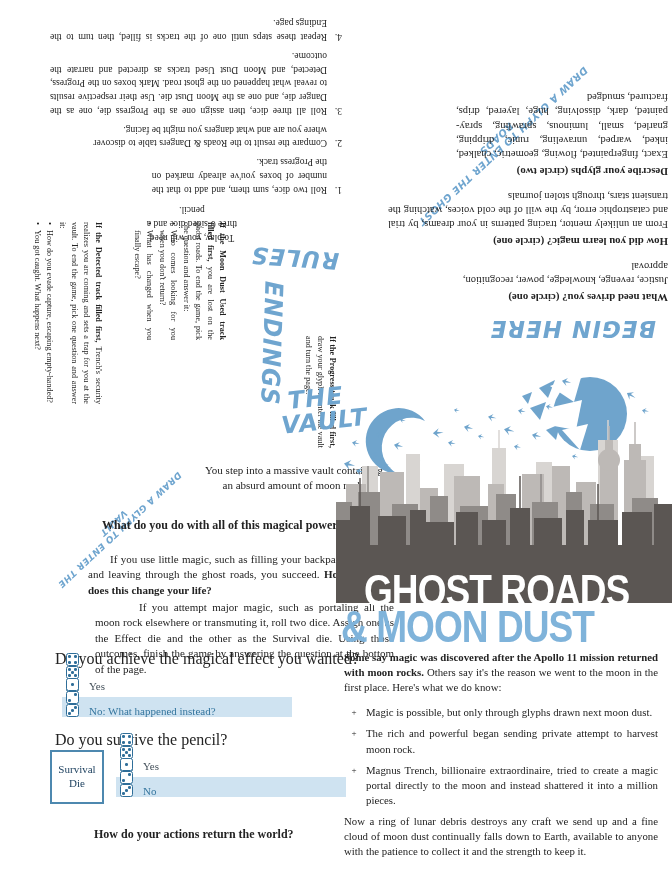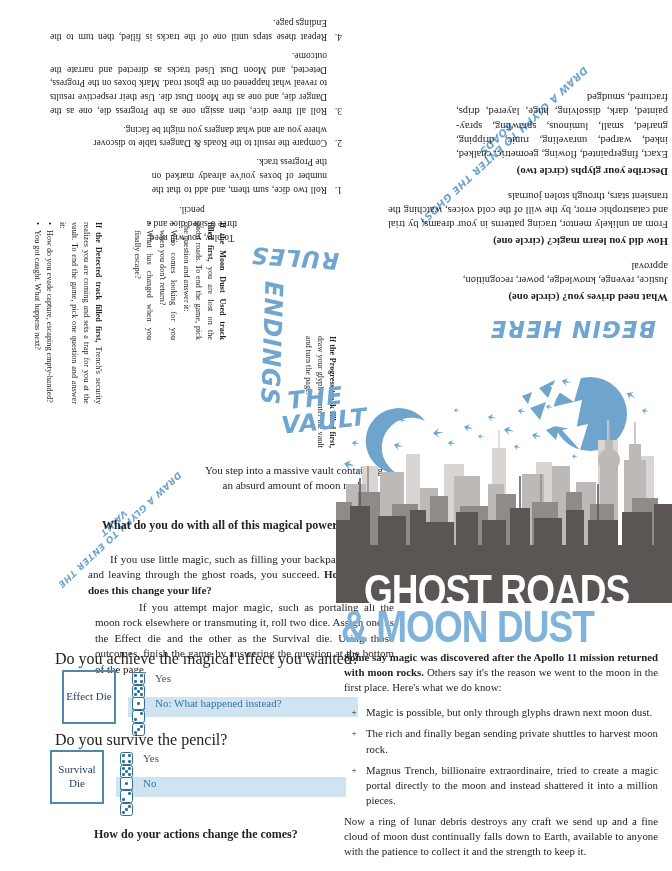--- a/index.html
+++ b/index.html
@@ -43,21 +43,21 @@
   #banner-ghost{left:368px;top:134px;width:264px;height:18px;transform:rotate(137deg);font-size:10px;}
   #banner-vault{left:27px;top:519px;width:180px;height:16px;transform:rotate(137deg);font-size:9px;}
   
   .diceq{font-weight:normal;font-size:16px;}
   #effect-q{left:55px;top:650px;} #survival-q{left:55px;top:731px;}
   .dtable{display:flex;gap:12px;align-items:flex-start;}
   #effect-table{left:62px;top:670px;} #survival-table{left:50px;top:750px;}
   .die-box{width:50px;height:50px;border:2px solid var(--dice-border,#4d88af);display:flex;align-items:center;
            justify-content:center;text-align:center;color:var(--die-label,#1f4260);font-size:11px;line-height:1.25;}
   .rows{padding-top:2px;}
-  .dice-row{display:flex;align-items:flex-start;height:20px;margin-bottom:5px;width:230px;padding:0 4px;box-sizing:border-box;}
+  .dice-row{display:flex;align-items:flex-end;height:20px;margin-bottom:5px;width:230px;padding:0 4px;box-sizing:border-box;}
   .dice-row.hl{background:var(--row-highlight,#cfe3f1);}
   .die{width:13px;height:13px;border:1px solid var(--dice-blue,#2f6e99);border-radius:2.5px;background:#fff;
        display:grid;grid-template-columns:repeat(3,1fr);grid-template-rows:repeat(3,1fr);box-sizing:border-box;
        margin-right:3px;padding:1px;}
   .die i{display:block;}
   .die i.p{background:var(--dice-blue,#2f6e99);border-radius:50%;width:2.6px;height:2.6px;place-self:center;}
   .rlabel{margin-left:7px;font-size:11px;color:#44505a;}
   .rlabel.no{color:var(--no-blue,#34759e);}
   #closing-q{left:94px;top:827px;font-weight:bold;font-size:12px;}
   
@@ -163,21 +163,20 @@
   <p class="abs" id="vault-p1">You step into a massive vault containing an absurd amount of moon rock.</p>
   <p class="abs just" id="vault-q">What do you do with all of this magical power?</p>
   <p class="abs just" id="vault-little">
     <span>If you use little magic, such as filling your backpack and leaving through the ghost roads, you succeed.</span>
     <b>How does this change your life?</b>
   </p>
   <p class="abs just" id="vault-major">If you attempt major magic, such as portaling all the moon rock elsewhere or transmuting it, roll two dice. Assign one as the Effect die and the other as the Survival die. Using those outcomes, finish the game by answering the question at the bottom of the page.</p>
 
   <div class="abs diceq" id="effect-q">Do you achieve the magical effect you wanted?</div>
   <div class="abs dtable" id="effect-table">
-    <div class="die-box">Effect Die</div>
     <div class="rows">
       <div class="dice-row">
         <span class="dice">
             <span class="die">
               <i class="p"></i>
               <i></i>
               <i class="p"></i>
               <i></i>
               <i></i>
               <i></i>
@@ -327,21 +326,21 @@
               <i class="p"></i>
               <i></i>
               <i></i>
             </span>
           </span>
         <span class="rlabel no">No</span>
       </div>
     </div>
   </div>
 
-  <div class="abs" id="closing-q">How do your actions change the comes?</div>
+  <div class="abs" id="closing-q">How do your actions return the world?</div>
 
   <section class="abs flip" id="begin-block">
     <div class="marker" id="begin-title">BEGIN HERE</div>
     <div class="bq">What need drives you? (circle one)</div>
     <div class="ba">Justice, revenge, knowledge, power, recognition, approval</div>
     <div class="bq">How did you learn magic? (circle one)</div>
     <div class="ba wide">From an unlikely mentor, tracing patterns in your dreams, by trial and catastrophic error, by the will of the cold voices, watching the transient stars, through stolen journals</div>
     <div class="bq">Describe your glyphs (circle two)</div>
     <div class="ba glyphs">Exact, fingerpainted, flowing, geometric, chalked, inked, warped, unraveling, runic, dripping, gnarled, small, luminous, sprawling, spray-painted, dark, dissolving, huge, layered, drips, fractured, smudged</div>
   </section>
@@ -458,21 +457,21 @@
     <p>
       <b>Some say magic was discovered after the Apollo 11 mission returned with moon rocks.</b>
       <span>Others say it's the reason we went to the moon in the first place. Here's what we do know:</span>
     </p>
     <div class="ibul">
       <span class="bm">+</span>
       <span>Magic is possible, but only through glyphs drawn next moon dust.</span>
     </div>
     <div class="ibul">
       <span class="bm">+</span>
-      <span>The rich and finally began sending private shuttles to harvest moon rock.</span>
+      <span>The rich and powerful began sending private attempt to harvest moon rock.</span>
     </div>
     <div class="ibul">
       <span class="bm">+</span>
       <span>Magnus Trench, billionaire extraordinaire, tried to create a magic portal directly to the moon and instead shattered it into a million pieces.</span>
     </div>
     <p style="">Now a ring of lunar debris destroys any craft we send up and a fine cloud of moon dust continually falls down to Earth, available to anyone with the patience to collect it and the strength to keep it.</p>
 
   </div>
 
 </div>

